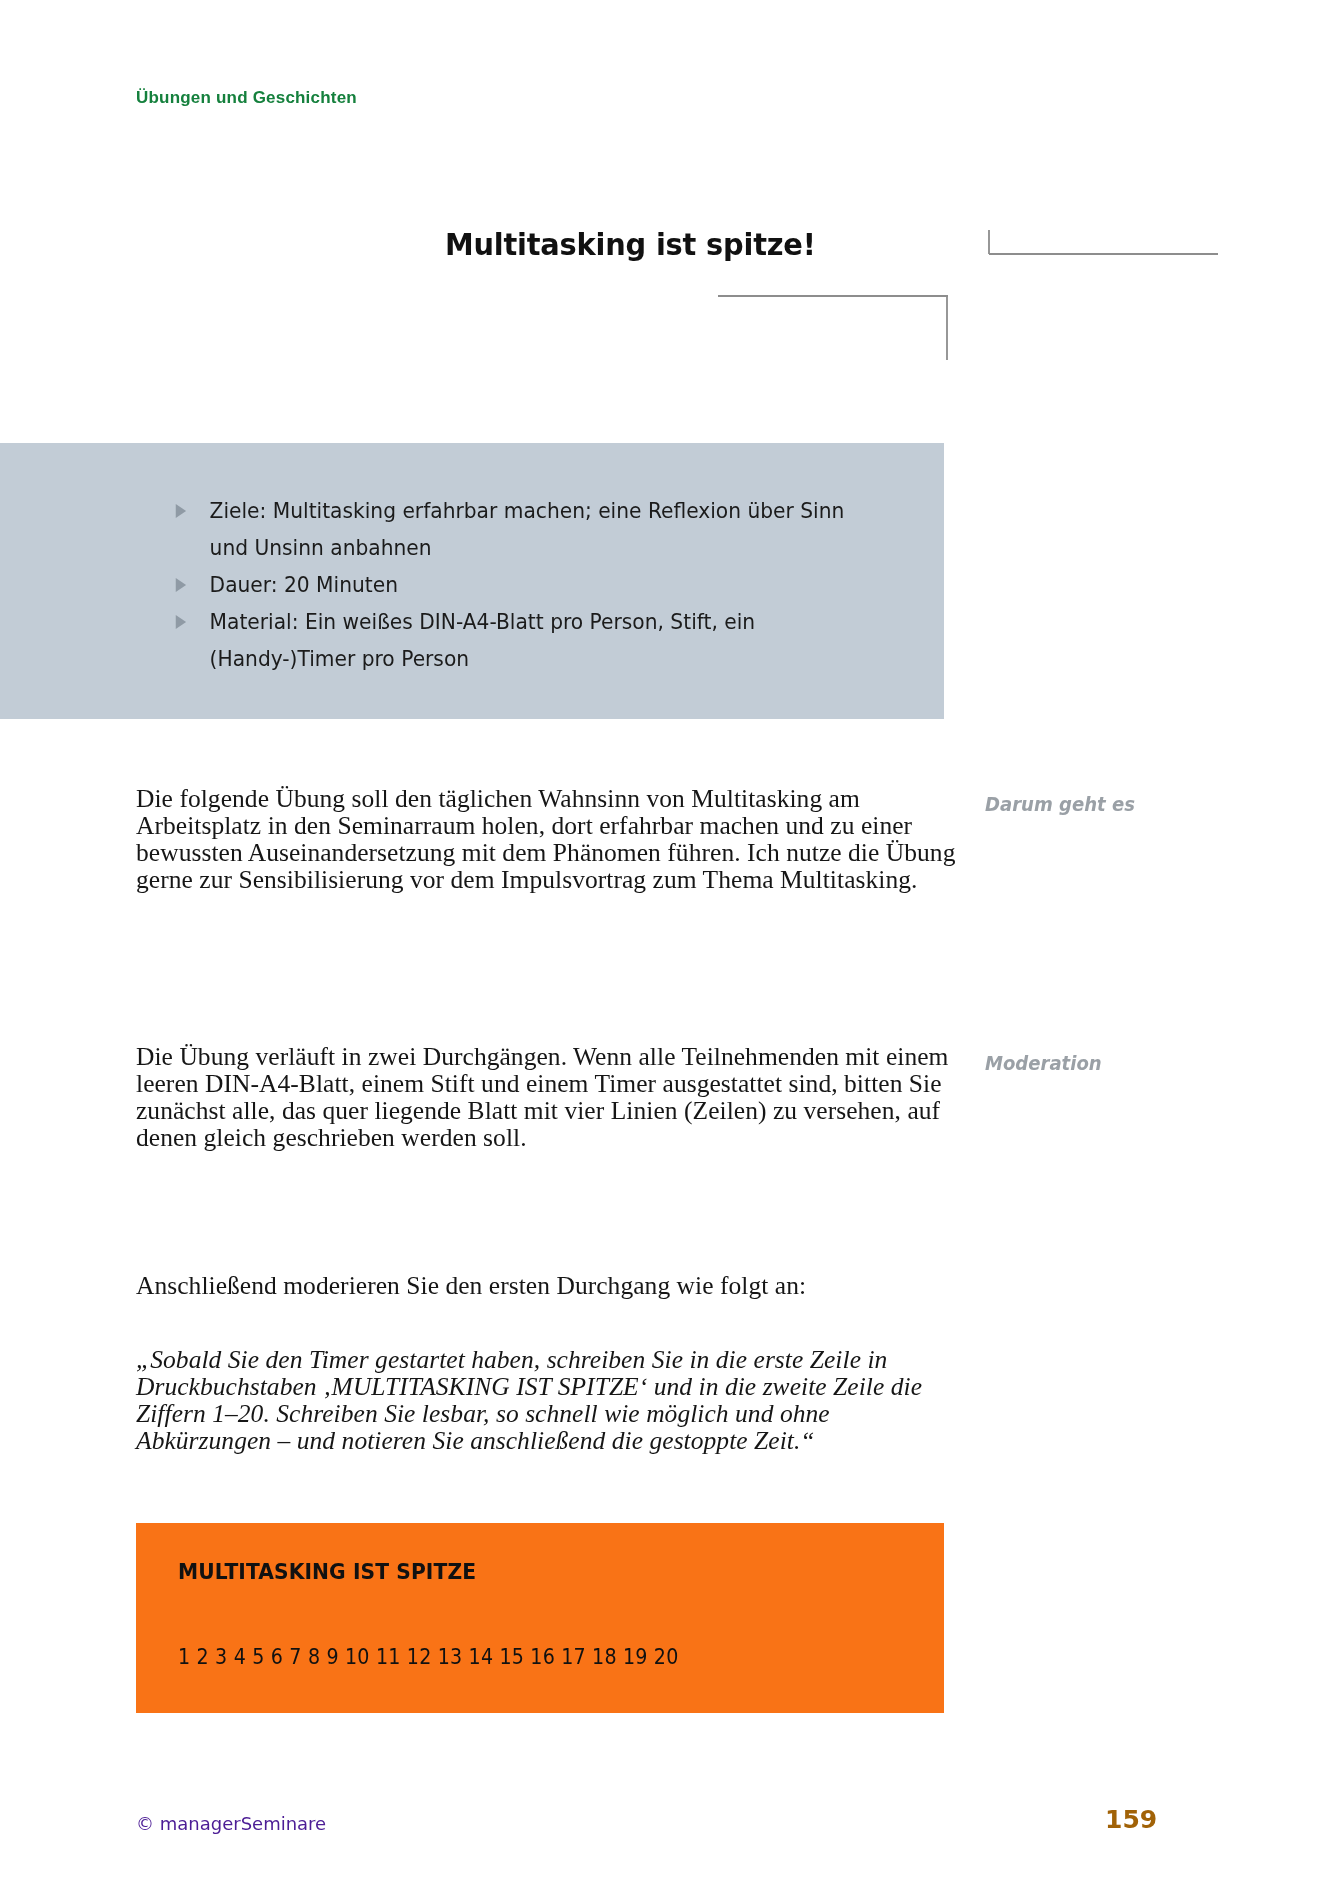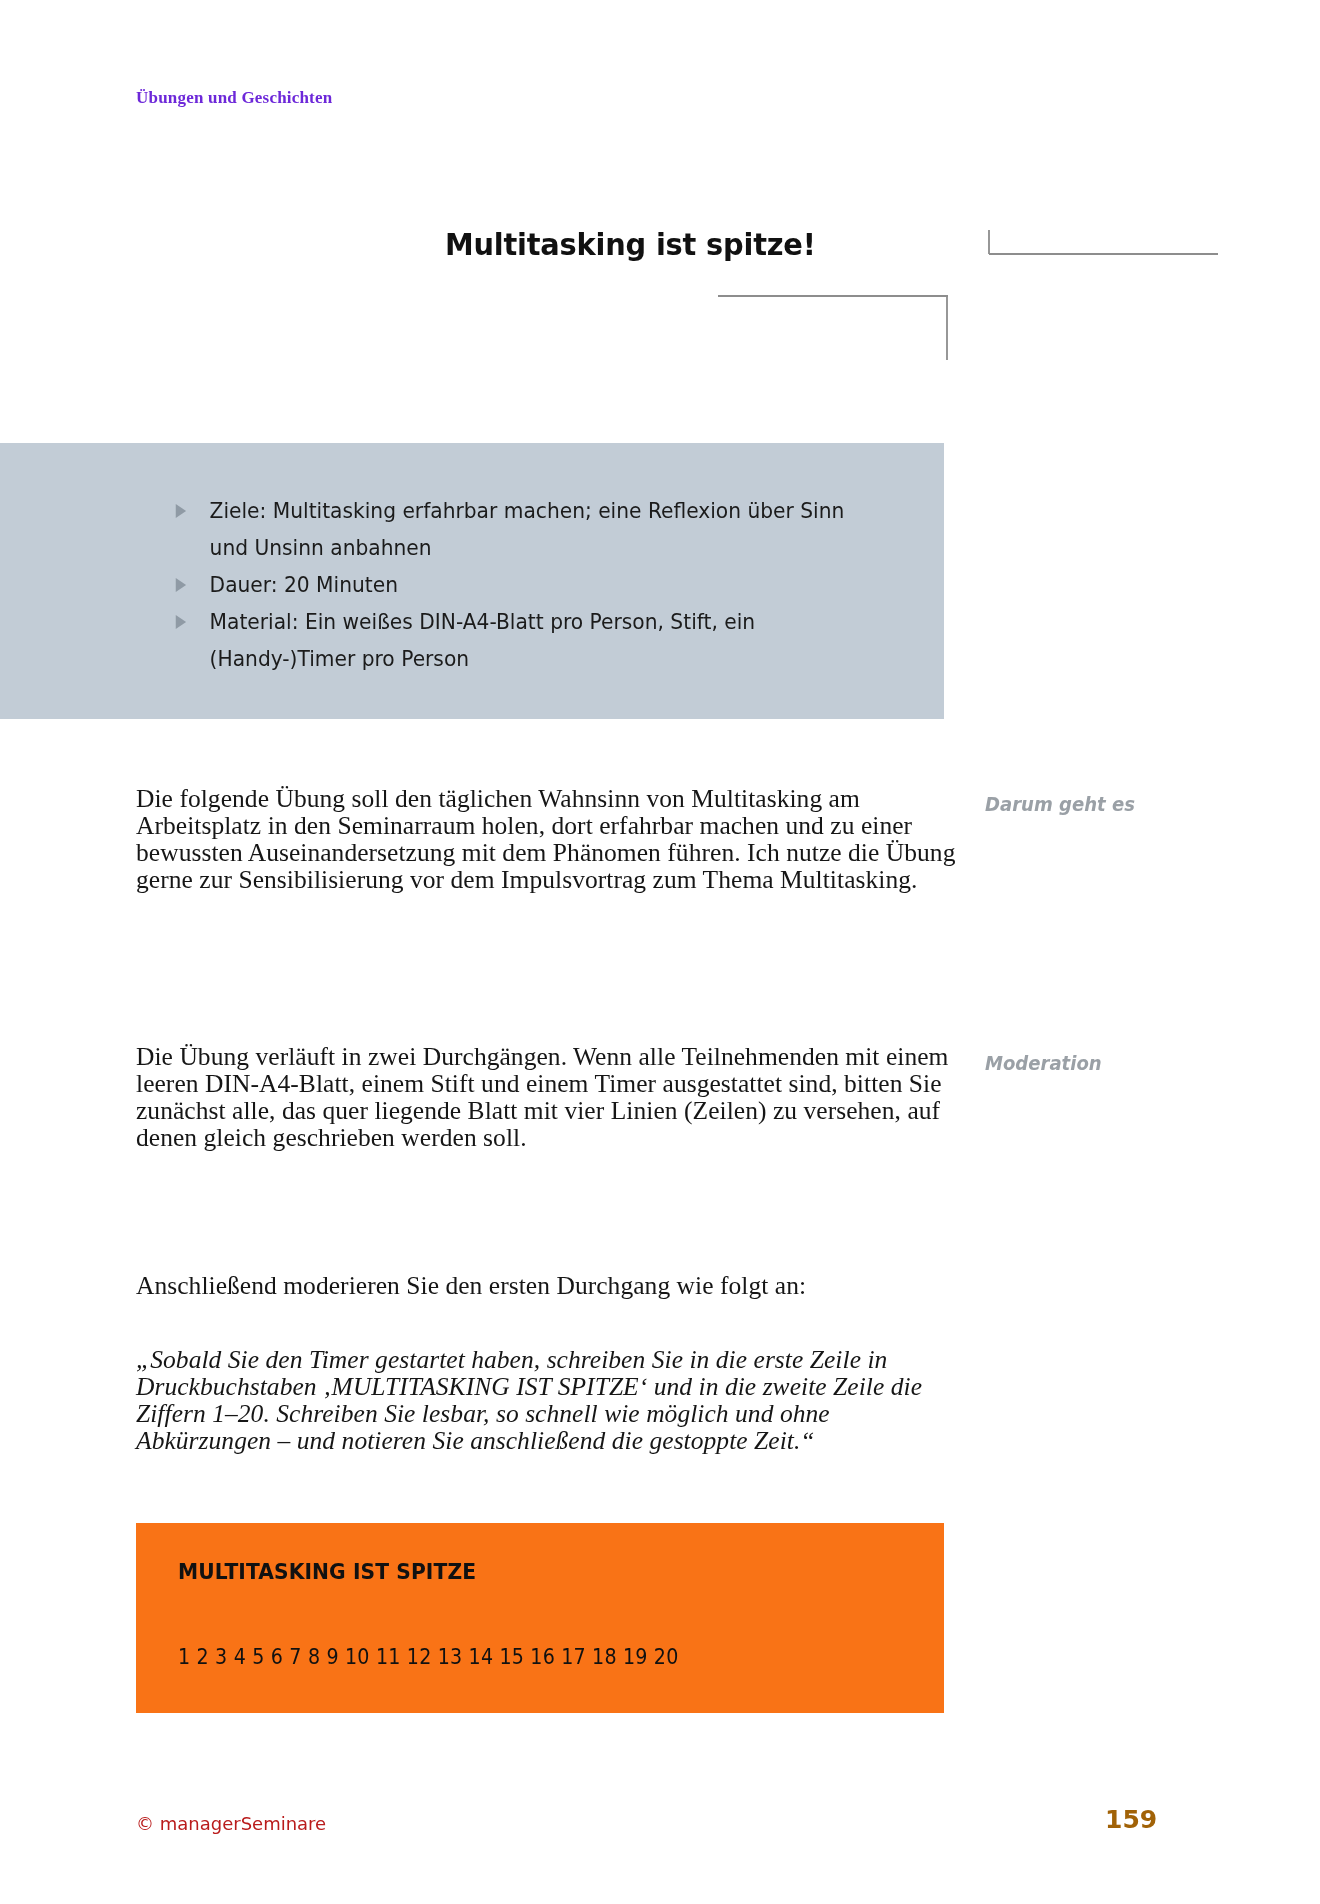--- a/index.html
+++ b/index.html
@@ -20,25 +20,25 @@
     position: absolute;
     inset: 0;
     background: #ffffff;
   }
 
   
   .running-header {
     position: absolute;
     left: 136px;
     top: 88px;
-    font-family: Liberation Serif, serif;
+    font-family: Liberation Sans, sans-serif;
     font-weight: bold;
     font-size: 17px;
     letter-spacing: 0.2px;
-    color: #6d28d9;
+    color: #15803d;
   }
 
   
   .title-block {
     position: absolute;
     left: 0;
     top: 170px;
     width: 1320px;
     height: 160px;
   }
@@ -169,21 +169,21 @@
     transform-origin: left top;
   }
 
   
   .footer-left {
     position: absolute;
     left: 136px;
     top: 1813px;
     font-family: "DejaVu Sans", sans-serif;
     font-size: 18px;
-    color: #b91c1c;
+    color: #4c1d95;
   }
   .footer-page {
     position: absolute;
     left: 1105px;
     top: 1805px;
     font-family: "DejaVu Sans", sans-serif;
     font-weight: bold;
     font-size: 25px;
     color: #a16207;
   }

